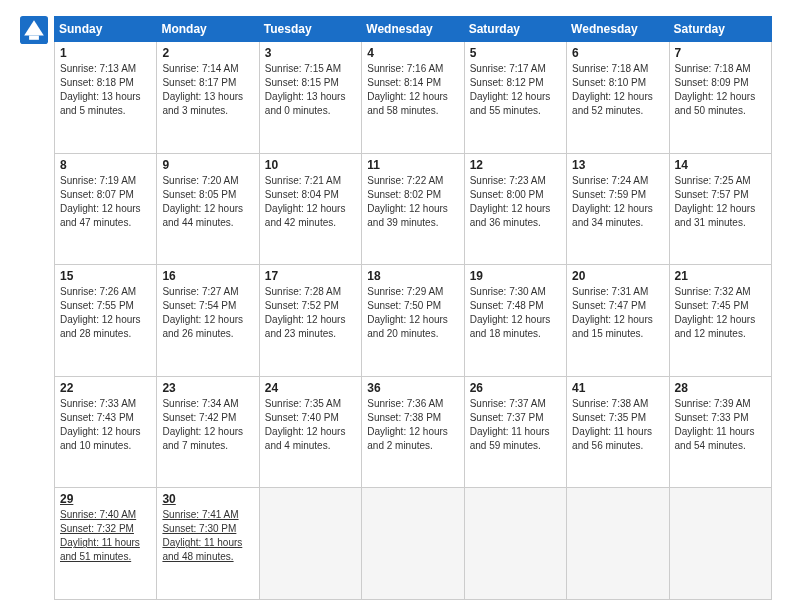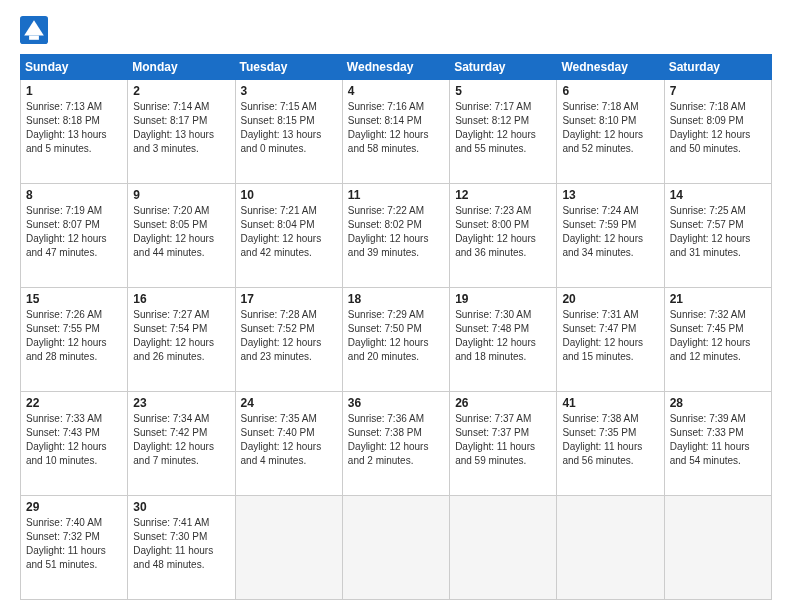--- a/index.html
+++ b/index.html
@@ -8,21 +8,21 @@
       background: #fff;
       width: 792px;
       height: 612px;
       overflow: hidden;
     }
     .page {
       width: 792px;
       height: 612px;
       padding: 16px 20px 12px 20px;
       display: flex;
-      flex-direction: column;
+      flex-direction: row;
     }
     .header {
       display: flex;
       justify-content: space-between;
       align-items: flex-start;
       margin-bottom: 10px;
     }
     .logo {
       display: flex;
       align-items: center;
@@ -74,20 +74,21 @@
       vertical-align: top;
       border: 1px solid #ccc;
       padding: 4px 5px;
       font-size: 9.5px;
       color: #333;
       height: 80px;
       background: #fff;
     }
     .calendar-table tr:last-child td {
       height: 70px;
+      text-decoration: underline;
     }
     .day-number {
       font-size: 12px;
       font-weight: bold;
       color: #222;
       display: block;
       margin-bottom: 2px;
     }
     .day-info {
       font-size: 10px;

